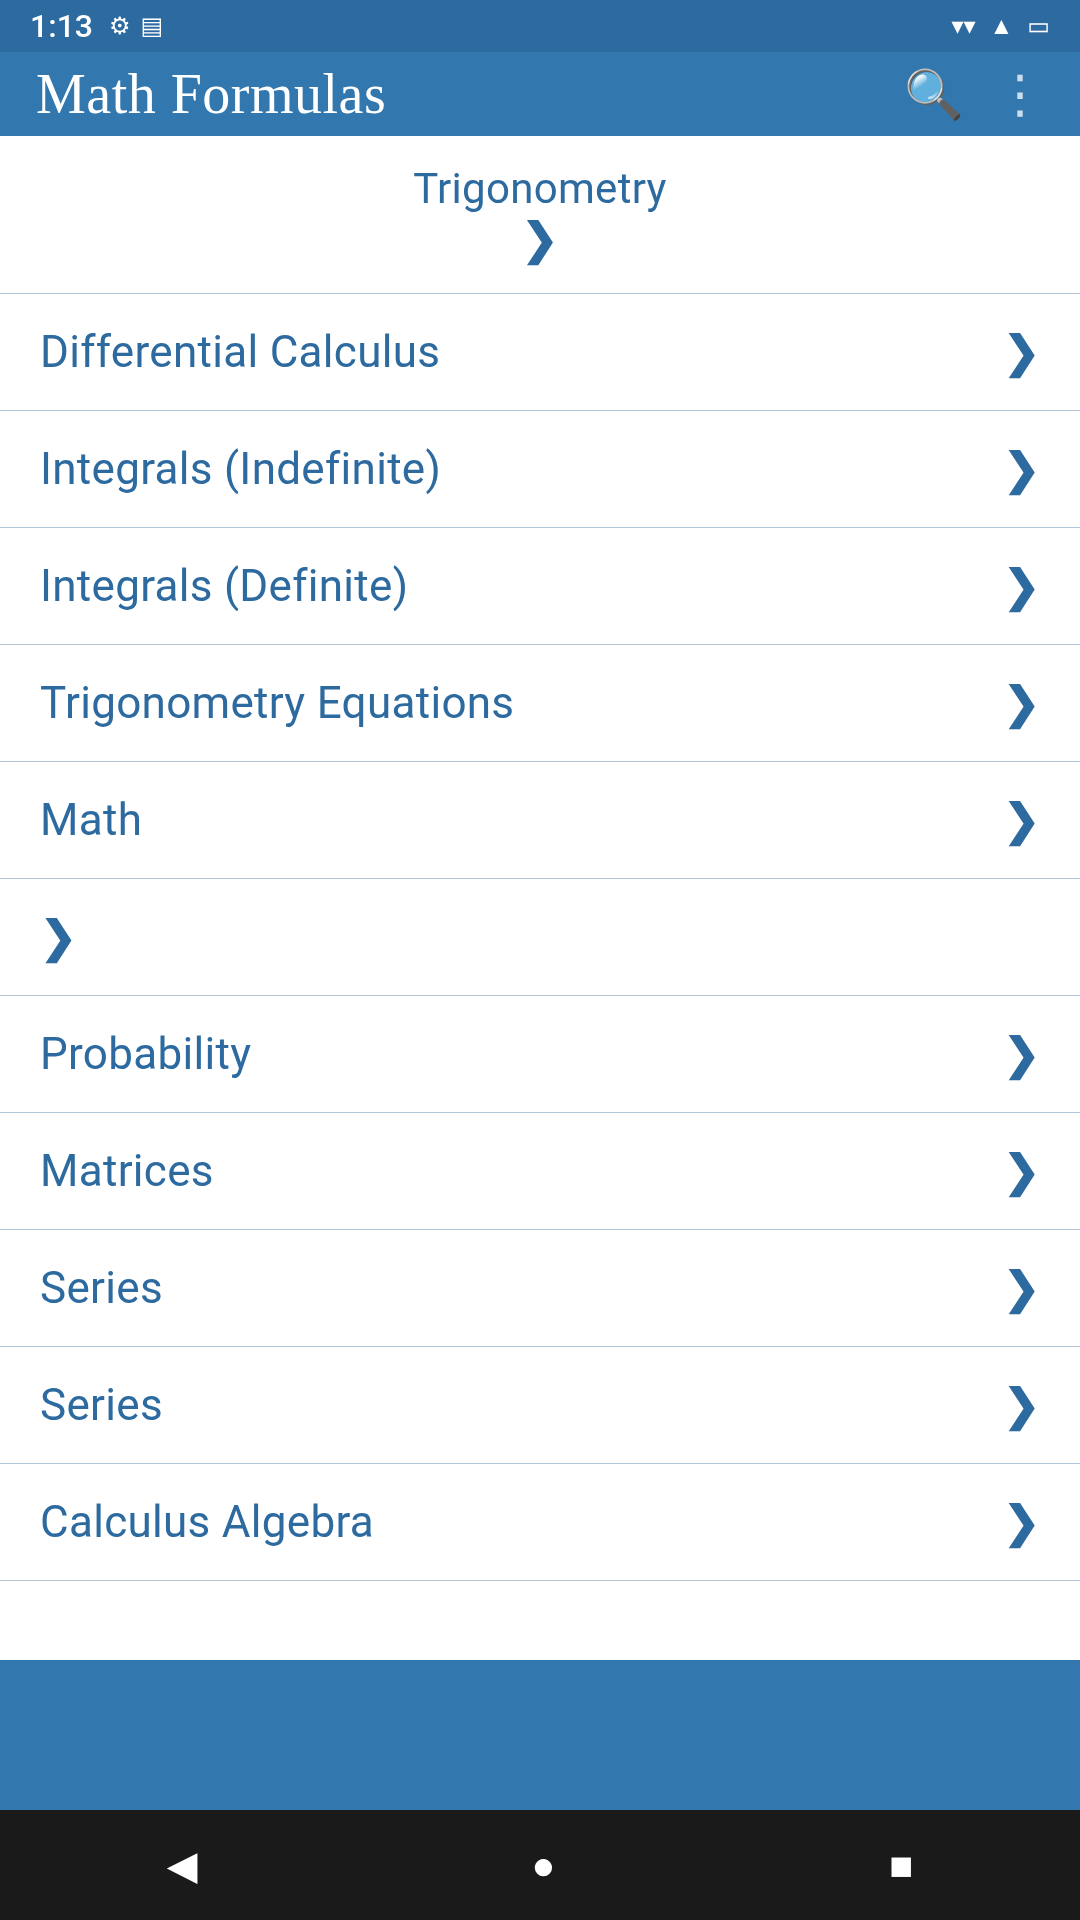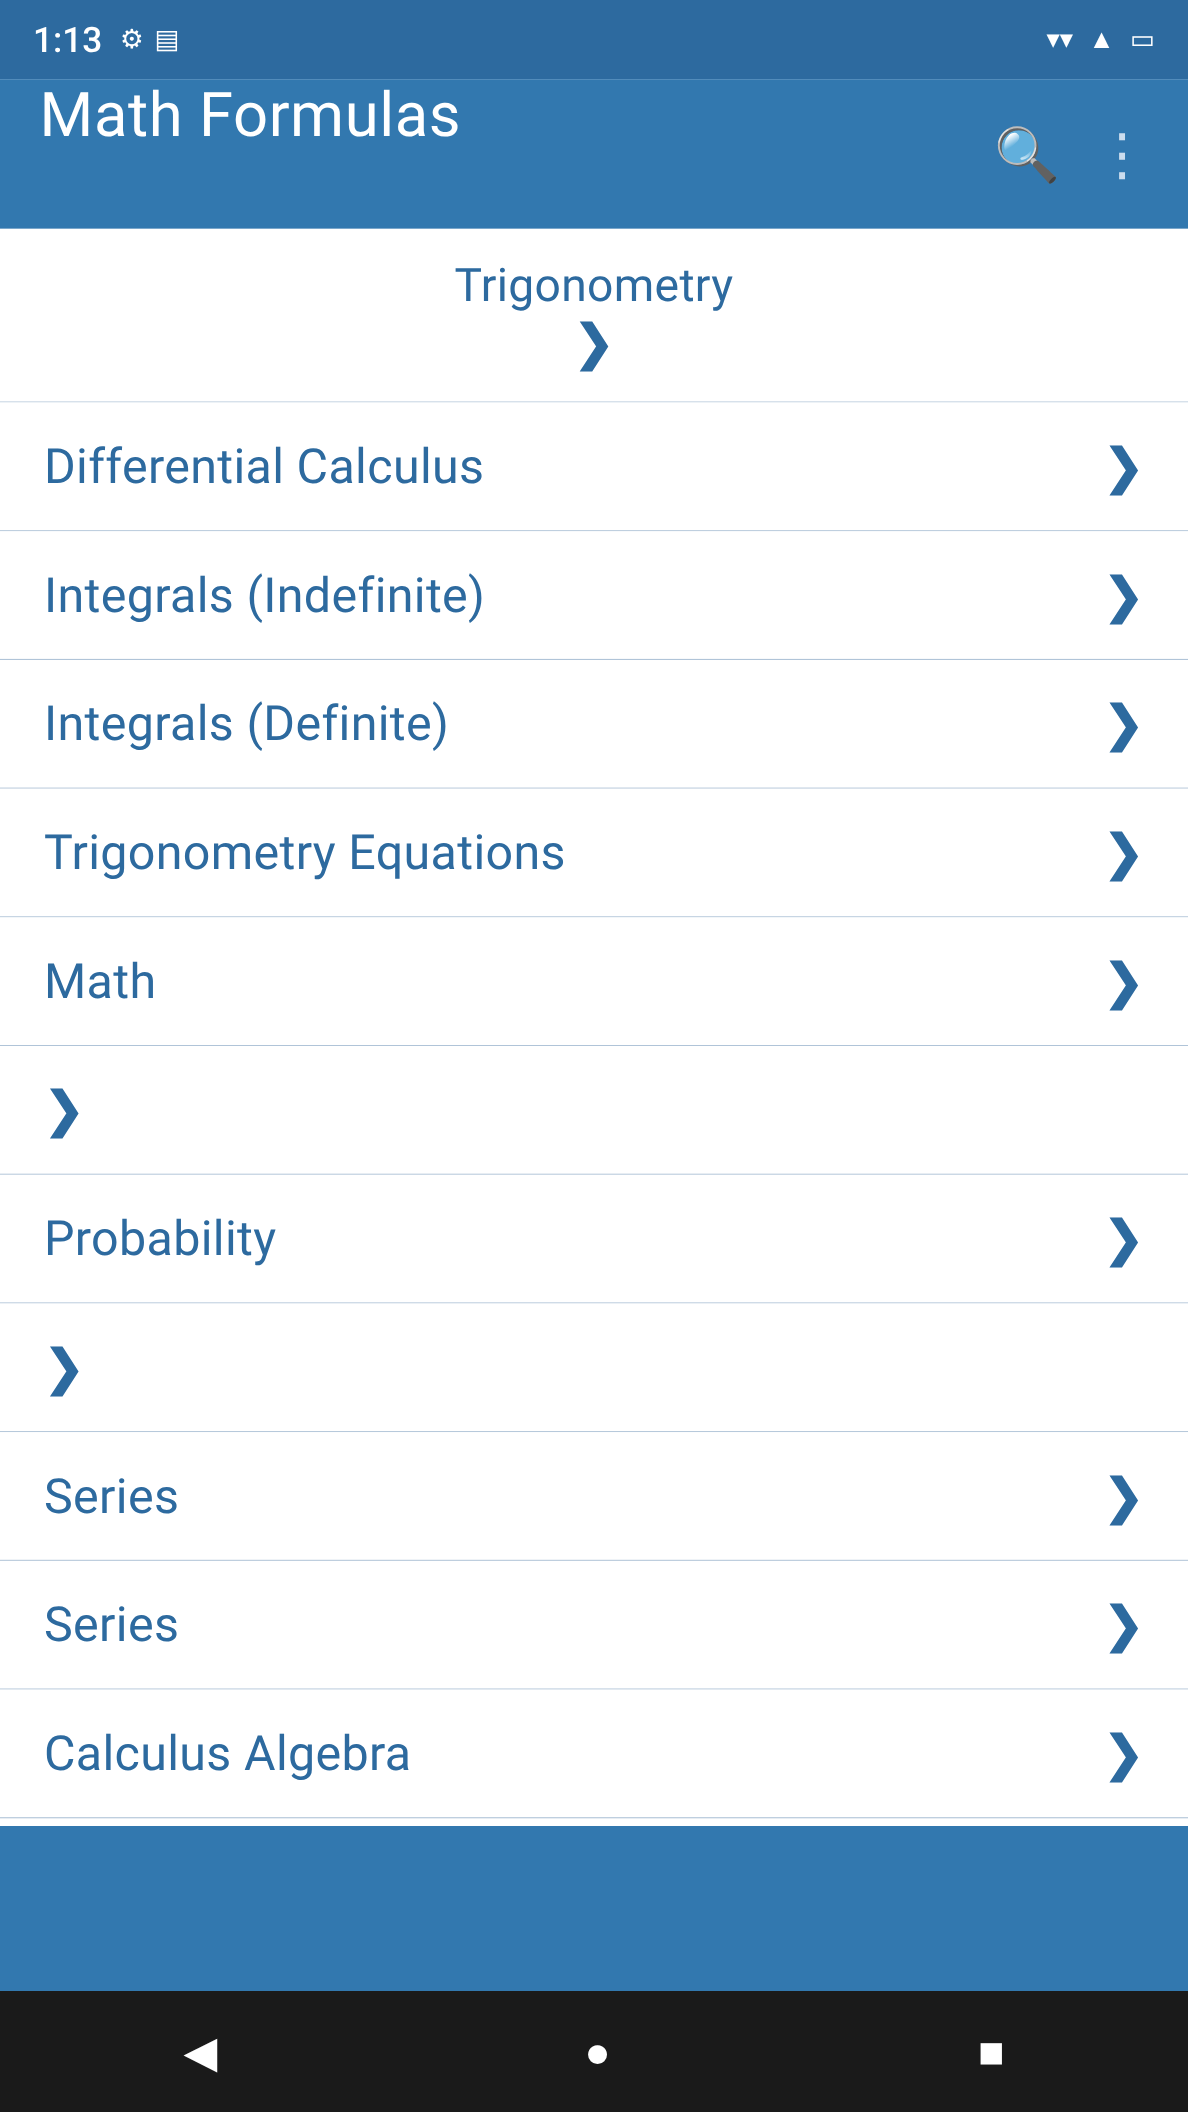--- a/index.html
+++ b/index.html
@@ -15,21 +15,21 @@
       font-family: 'Roboto', Arial, sans-serif;
       background: #ffffff;
       display: flex;
       flex-direction: column;
       overflow: hidden;
     }
 
     
     .status-bar {
       background: #2d6a9f;
-      height: 72px;
+      height: 52px;
       display: flex;
       align-items: center;
       justify-content: space-between;
       padding: 0 30px;
       flex-shrink: 0;
     }
 
     .status-bar-left {
       display: flex;
       align-items: center;
@@ -55,25 +55,27 @@
 
     .status-bar-right {
       display: flex;
       align-items: center;
       gap: 14px;
     }
 
     
     .app-bar {
       background: #3278af;
-      height: 136px;
-      display: flex;
+      height: 84px;
+      display: flex;
+      align-items: center;
       justify-content: space-between;
       padding: 0 36px;
       flex-shrink: 0;
+      font-family: Liberation Serif, serif;
     }
 
     .app-title {
       color: white;
       font-size: 56px;
       font-weight: 400;
       letter-spacing: 0.5px;
     }
 
     .app-bar-actions {
@@ -214,20 +216,21 @@
       <span class="chevron-icon">❯</span>
     </div>
     <div class="list-item">
       <span class="chevron-icon">❯</span>
     </div>
     <div class="list-item">
       <span class="item-label">Probability</span>
       <span class="chevron-icon">❯</span>
     </div>
     <div class="list-item">
+      <span class="item-label">Matrices</span>
       <span class="chevron-icon">❯</span>
     </div>
     <div class="list-item">
       <span class="item-label">Series</span>
       <span class="chevron-icon">❯</span>
     </div>
     <div class="list-item">
       <span class="item-label">Series</span>
       <span class="chevron-icon">❯</span>
     </div>

